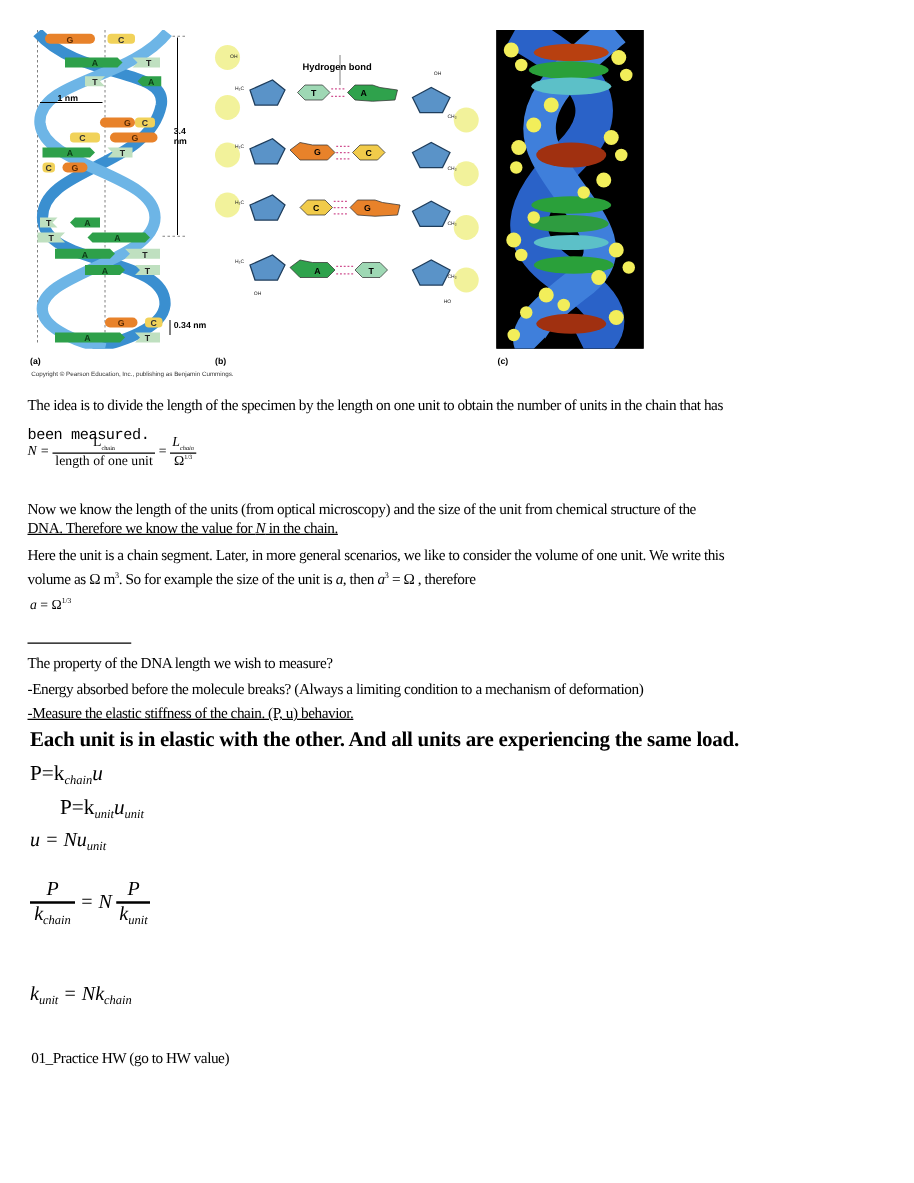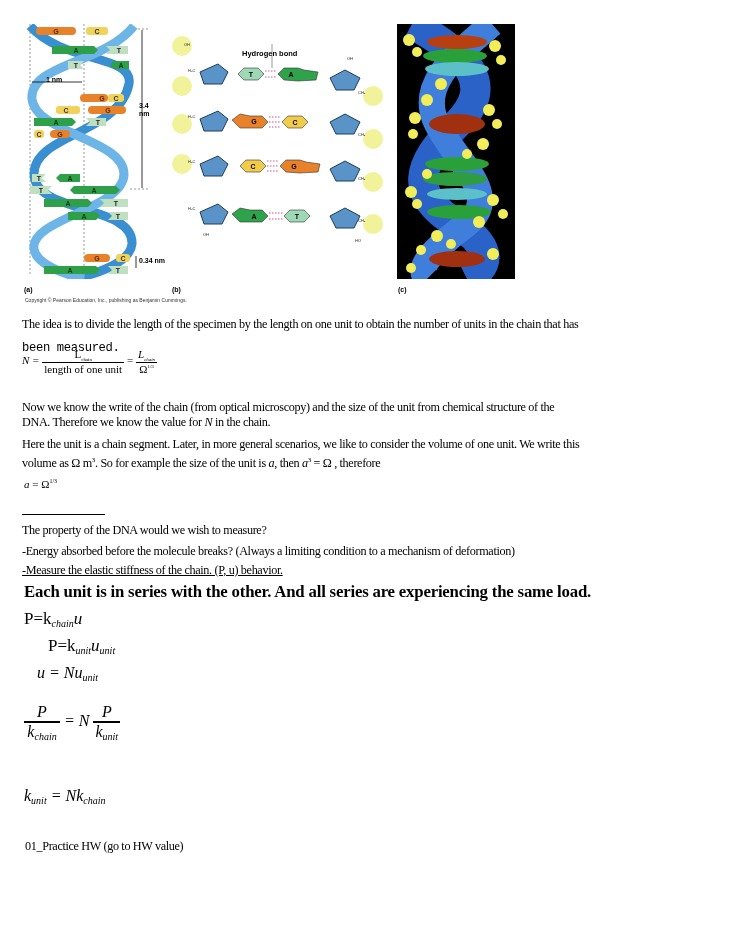--- a/index.html
+++ b/index.html
@@ -238,41 +238,41 @@
     <span class="num"><span>L</span><span class="sub" style="font-style:normal;font-size:5px;">chain</span></span>
     <span class="den">length of one unit</span>
   </span>
   <span>=</span>
   <span class="frac">
     <span class="num ital"><span>L</span><span class="sub" style="font-size:5px;">chain</span></span>
     <span class="den"><span>Ω</span><span class="sup" style="font-size:5px;">1/3</span></span>
   </span>
 </div>
 
-<div class="p" style="top:399px;">Now we know the write of the chain (from optical microscopy) and the size of the unit from chemical structure of the</div>
-<div class="p" style="top:414px;"><span>DNA. Therefore we know the value for </span><span class="ital">N</span><span> in the chain.</span></div>
+<div class="p" style="top:399px;">Now we know the length of the units (from optical microscopy) and the size of the unit from chemical structure of the</div>
+<div class="p" style="top:414px;text-decoration:underline;"><span>DNA. Therefore we know the value for </span><span class="ital">N</span><span> in the chain.</span></div>
 
 <div class="p" style="top:436px;">Here the unit is a chain segment. Later, in more general scenarios, we like to consider the volume of one unit. We write this</div>
 <div class="p" style="top:452px;text-align:right;"><span>volume as  Ω  m</span><span class="sup">3</span><span>.  So for example the size of the unit is </span><span class="ital">a</span><span>, then </span><span class="ital">a</span><span class="sup">3</span><span> = Ω , therefore</span></div>
 
 <div class="eq" style="top:478px;left:24px;font-size:11px;"><span class="ital">a</span><span> = Ω</span><span class="sup" style="font-size:6px;">1/3</span></div>
 
 <div class="rule"></div>
 
-<div class="p" style="top:522px;">The property of the DNA  would we wish to measure?</div>
+<div class="p" style="top:522px;">The property of the DNA  length we wish to measure?</div>
 <div class="p" style="top:543px;">-Energy absorbed before the molecule breaks? (Always a limiting condition to a mechanism of deformation)</div>
 <div class="p" style="top:562px;text-decoration:underline;">-Measure the elastic stiffness of the chain. (P, u) behavior.</div>
 
-<div class="big">Each unit is in series with the other. And all series are experiencing the same load.</div>
+<div class="big">Each unit is in elastic with the other. And all units are experiencing the same load.</div>
 
 <div class="eq" style="top:609px;left:24px;font-size:17px;"><span>P=k</span><span class="sub" style="font-size:10px;">chain</span><span class="ital">u</span></div>
 
 <div class="eq" style="top:636px;left:24px;font-size:17px;margin-left:24px;"><span>P=k</span><span class="sub" style="font-size:10px;">unit</span><span class="ital">u</span><span class="sub" style="font-size:10px;">unit</span></div>
 
-<div class="eq" style="top:664px;left:24px;font-size:16px;margin-left:13px;"><span class="ital">u</span><span class="ital"> = N</span><span class="ital">u</span><span class="sub" style="font-size:10px;">unit</span></div>
+<div class="eq" style="top:664px;left:24px;font-size:16px;"><span class="ital">u</span><span class="ital"> = N</span><span class="ital">u</span><span class="sub" style="font-size:10px;">unit</span></div>
 
 <div class="eq" style="top:703px;left:24px;font-size:16px;">
   <span class="frac" style="min-width:36px;">
     <span class="num ital" style="border-bottom-width:2px;">P</span>
     <span class="den ital"><span>k</span><span class="sub" style="font-size:10px;">chain</span></span>
   </span><span class="ital"> = N </span><span class="frac" style="min-width:26px;">
     <span class="num ital" style="border-bottom-width:2px;">P</span>
     <span class="den ital"><span>k</span><span class="sub" style="font-size:10px;">unit</span></span>
   </span>
 </div>

